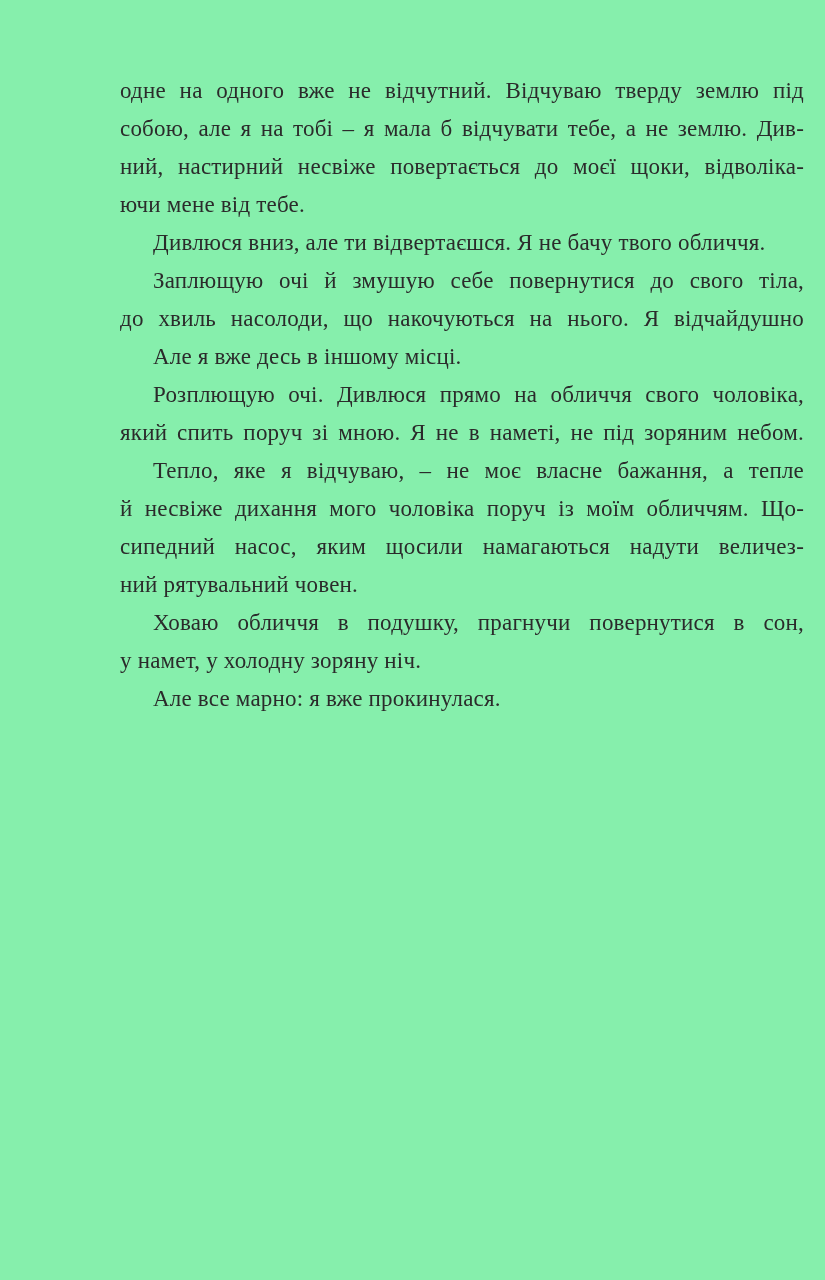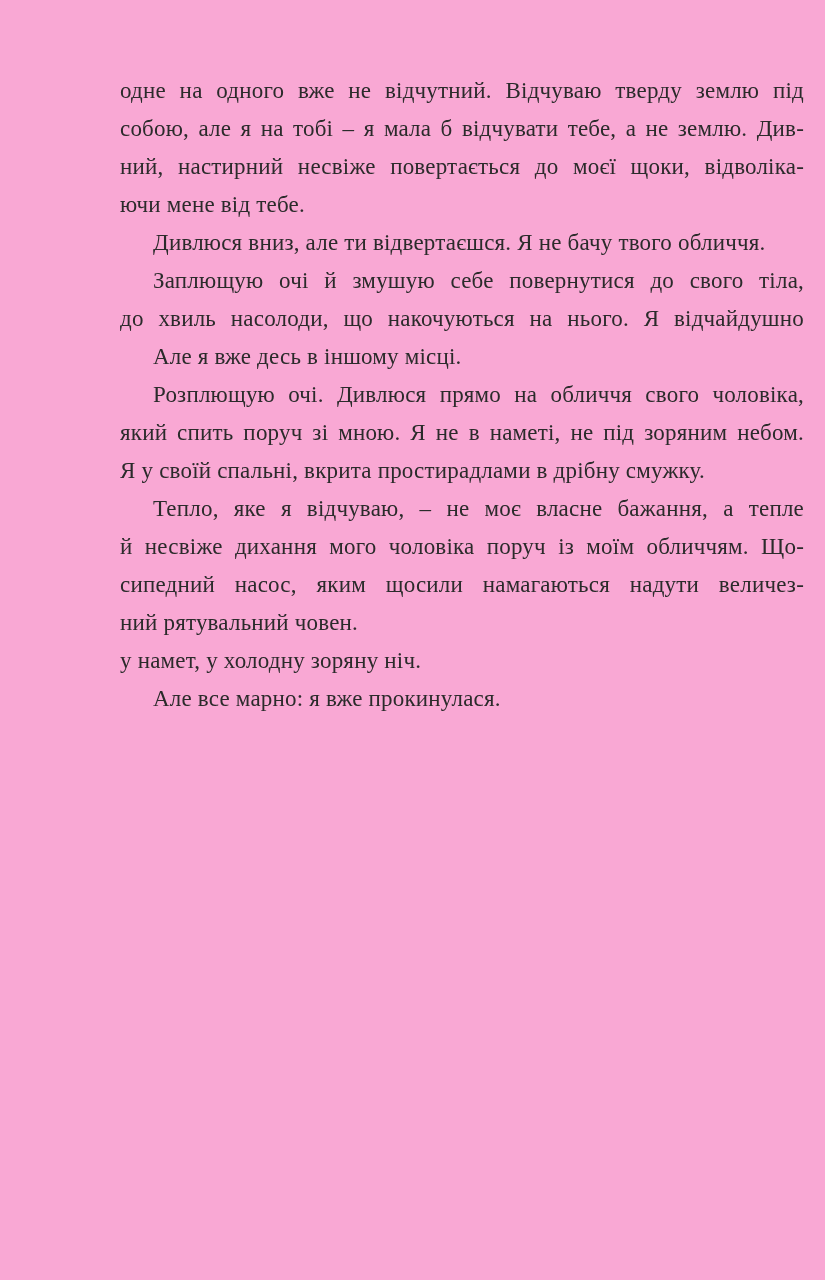--- a/index.html
+++ b/index.html
@@ -10,21 +10,21 @@
     width: 825px;
     height: 1280px;
     background: #fefefe;
     overflow: hidden;
     font-family: "Liberation Serif", "DejaVu Serif", serif;
   }
   .book-page {
     position: relative;
     width: 825px;
     height: 1280px;
-    background: #f9a8d4;
+    background: #86efac;
   }
   .text-block {
     position: absolute;
     left: 120px;
     top: 72px;
     width: 684px;
     font-size: 23px;
     line-height: 38px;
     color: #2b2b2b;
     letter-spacing: 0.2px;
@@ -50,21 +50,21 @@
       <div class="text-line">одне на одного вже не відчутний. Відчуваю тверду землю під</div>
       <div class="text-line">собою, але я на тобі – я мала б відчувати тебе, а не землю. Див-</div>
       <div class="text-line">ний, настирний несвіже повертається до моєї щоки, відволіка-</div>
       <div class="text-line last">ючи мене від тебе.</div>
       <div class="text-line last indent">Дивлюся вниз, але ти відвертаєшся. Я не бачу твого обличчя.</div>
       <div class="text-line indent">Заплющую очі й змушую себе повернутися до свого тіла,</div>
       <div class="text-line">до хвиль насолоди, що накочуються на нього. Я відчайдушно</div>
       <div class="text-line last indent">Але я вже десь в іншому місці.</div>
       <div class="text-line indent">Розплющую очі. Дивлюся прямо на обличчя свого чоловіка,</div>
       <div class="text-line">який спить поруч зі мною. Я не в наметі, не під зоряним небом.</div>
-      <div class="text-line last">Я у своїй спальні, вкрита простирадлами в дрібну смужку.</div>
       <div class="text-line indent">Тепло, яке я відчуваю, – не моє власне бажання, а тепле</div>
       <div class="text-line">й несвіже дихання мого чоловіка поруч із моїм обличчям. Що-</div>
       <div class="text-line">сипедний насос, яким щосили намагаються надути величез-</div>
       <div class="text-line last">ний рятувальний човен.</div>
+      <div class="text-line indent">Ховаю обличчя в подушку, прагнучи повернутися в сон,</div>
       <div class="text-line last">у намет, у холодну зоряну ніч.</div>
       <div class="text-line last indent">Але все марно: я вже прокинулася.</div>
     </div>
 </div>
 
 </body></html>

